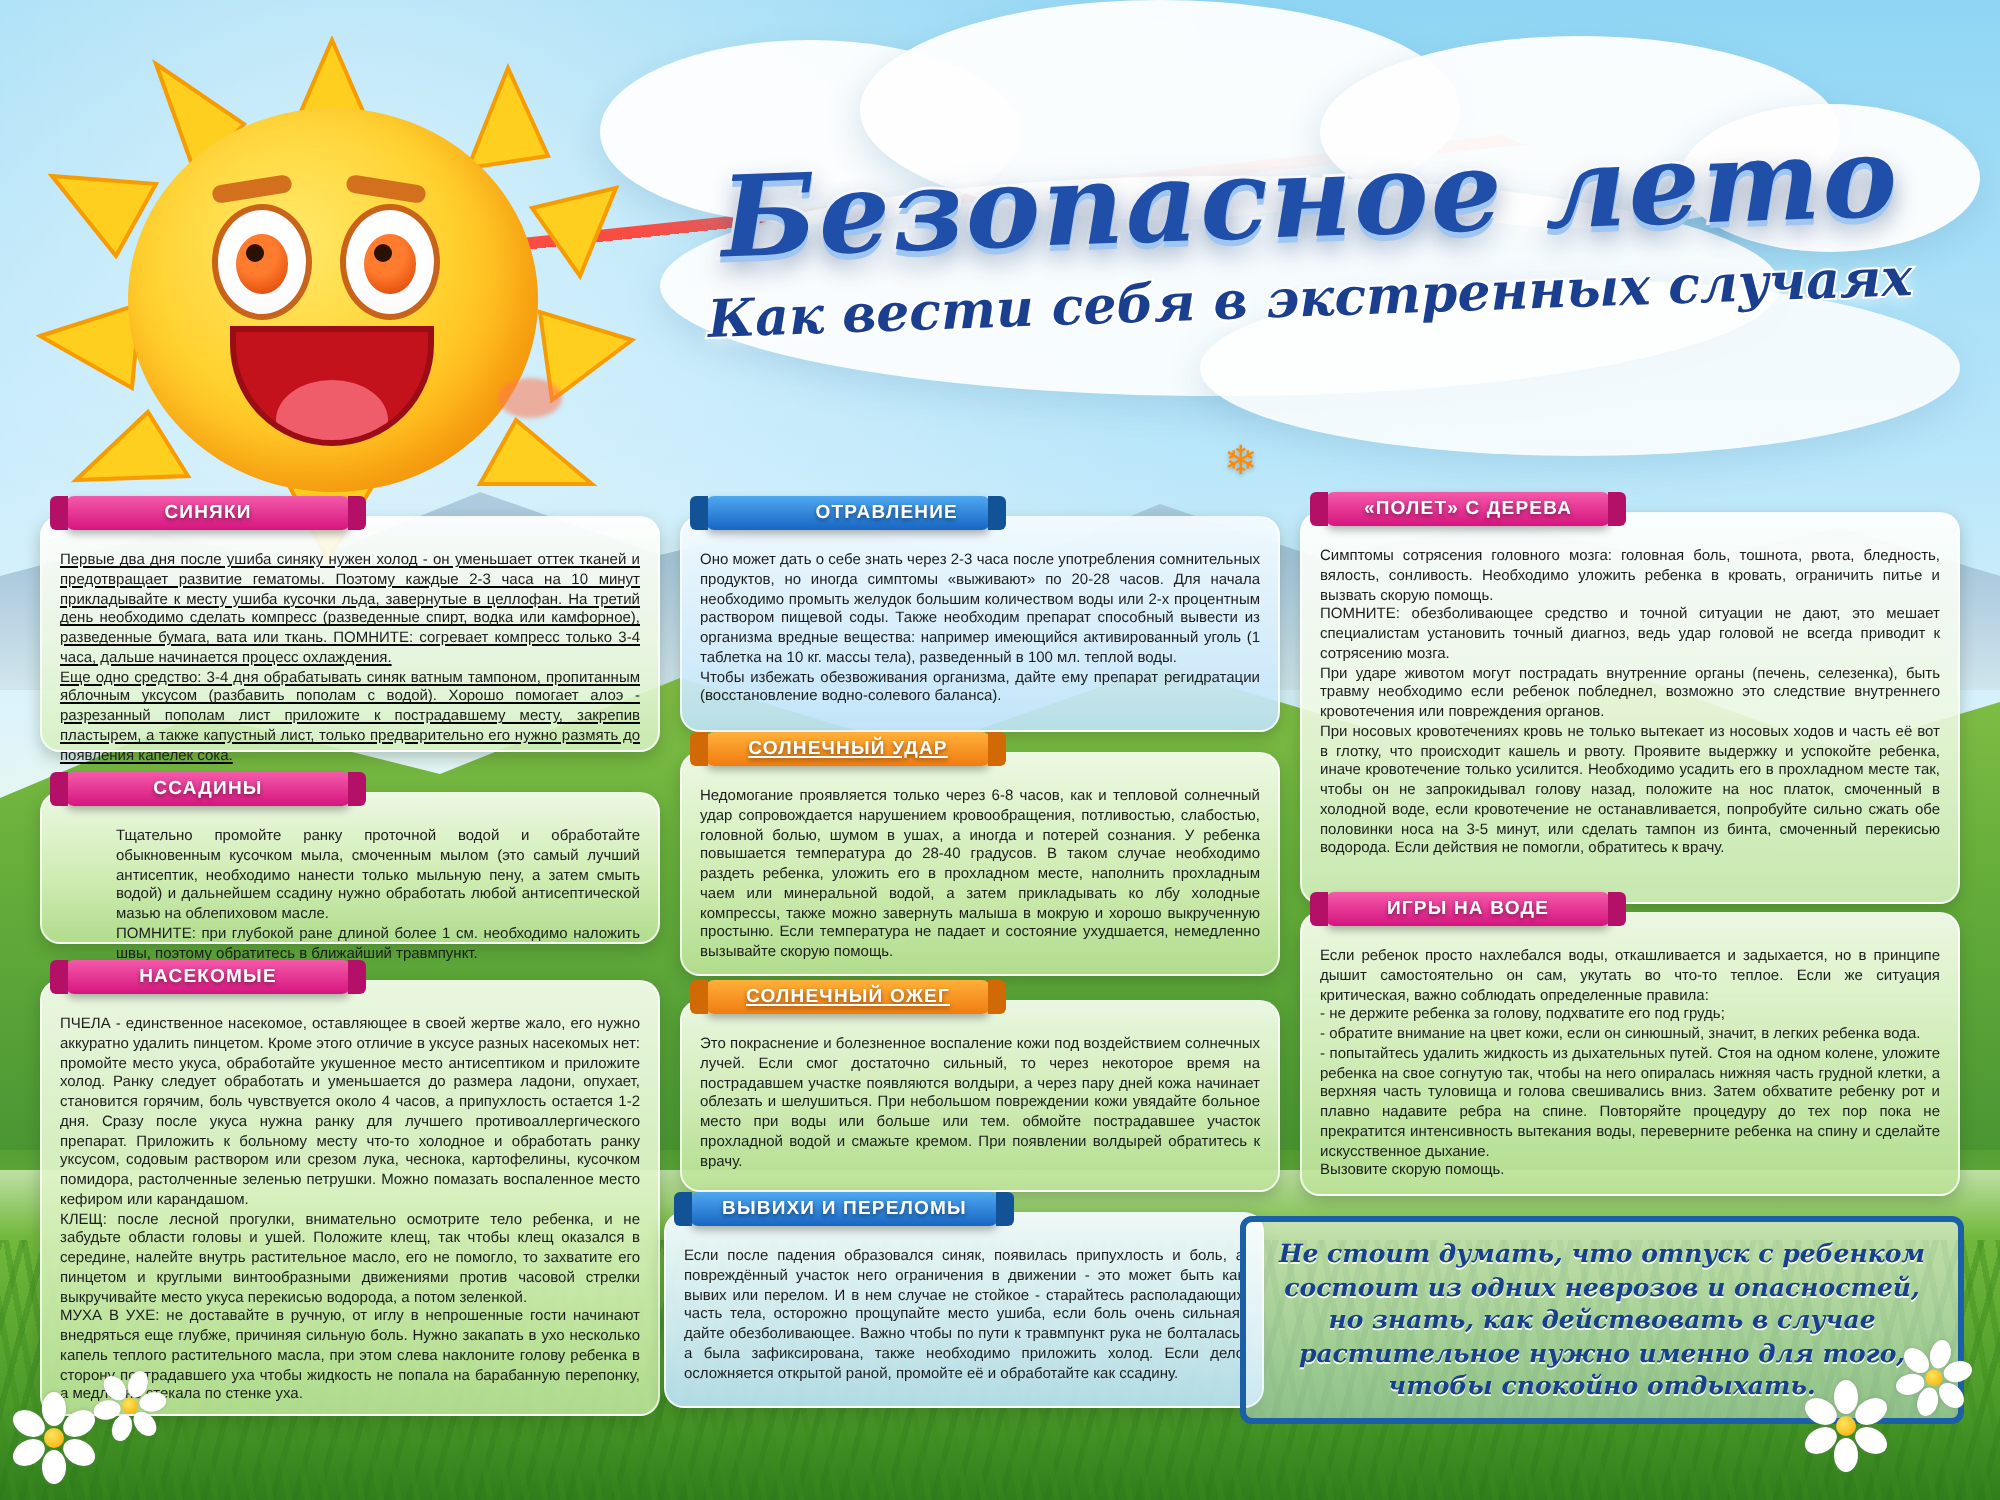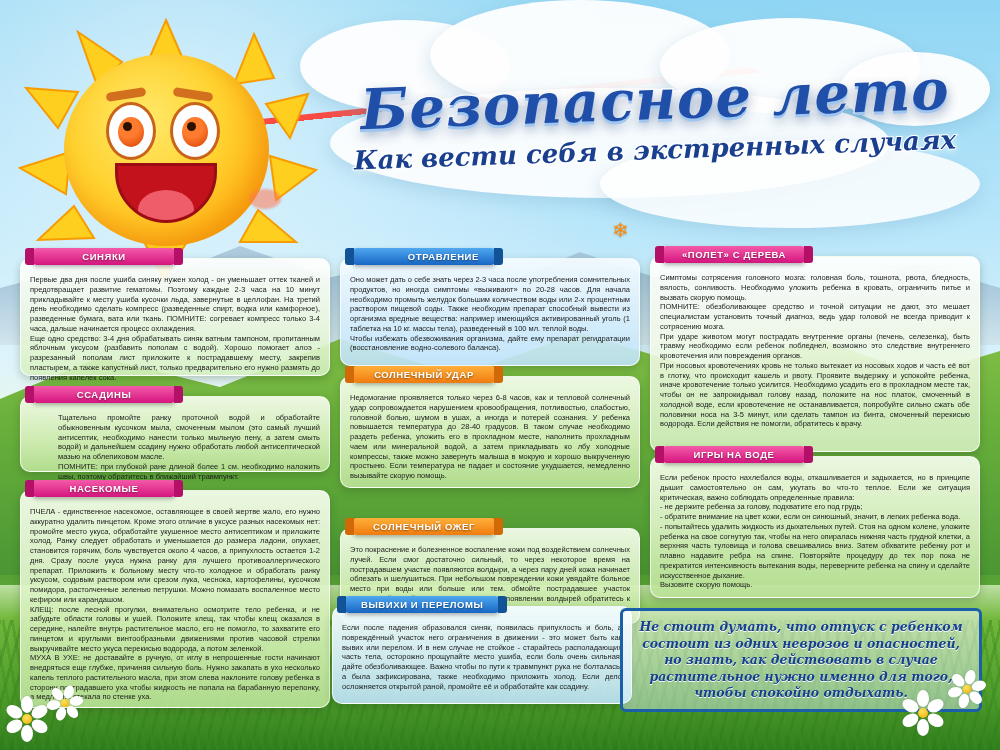--- a/index.html
+++ b/index.html
@@ -240,21 +240,21 @@
     position: absolute;
     top: 0;
     width: 9px; height: 100%;
   }
   .ribbon::before { left: -8px; border-radius: 3px 0 0 3px; }
   .ribbon::after { right: -8px; border-radius: 0 3px 3px 0; }
   .ribbon.magenta { background: linear-gradient(to bottom, #f45aa9, #d5157f); }
   .ribbon.magenta::before, .ribbon.magenta::after { background: #b51068; }
   .ribbon.blue { background: linear-gradient(to bottom, #4fa8f0, #1766c4); text-align: right; }
   .ribbon.blue::before, .ribbon.blue::after { background: #115396; }
-  .ribbon.orange { background: linear-gradient(to bottom, #ffb03a, #f07c10); }
+  .ribbon.orange { background: linear-gradient(to bottom, #ffb03a, #f07c10); text-decoration: underline; }
   .ribbon.orange::before, .ribbon.orange::after { background: #d16a06; }
 
   
   .footer-note {
     position: absolute;
     left: 620px; top: 608px;
     width: 362px; height: 104px;
     border: 3px solid #1b5fa8;
     border-radius: 6px;
     background: linear-gradient(to bottom, rgba(255,255,255,0.55), rgba(230,245,255,0.45));
@@ -351,21 +351,21 @@
     <div class="sun-mouth">
         <div class="sun-tongue"></div>
       </div>
   </div>
 
   <div class="title-area">
     <div class="main-title">Безопасное лето</div>
     <div class="sub-title">Как вести себя в экстренных случаях</div>
   </div>
 
-  <div class="panel" style="left:20px; top:258px; width:310px; height:118px;">
+  <div class="panel" style="left:20px; top:258px; width:310px; height:118px;text-decoration:underline;">
     <div class="ribbon magenta">Синяки</div>
     <div class="body">Первые два дня после ушиба синяку нужен холод - он уменьшает оттек тканей и предотвращает развитие гематомы. Поэтому каждые 2-3 часа на 10 минут прикладывайте к месту ушиба кусочки льда, завернутые в целлофан. На третий день необходимо сделать компресс (разведенные спирт, водка или камфорное), разведенные бумага, вата или ткань. ПОМНИТЕ: согревает компресс только 3-4 часа, дальше начинается процесс охлаждения.
      Еще одно средство: 3-4 дня обрабатывать синяк ватным тампоном, пропитанным яблочным уксусом (разбавить пополам с водой). Хорошо помогает алоэ - разрезанный пополам лист приложите к пострадавшему месту, закрепив пластырем, а также капустный лист, только предварительно его нужно размять до появления капелек сока.</div>
   </div>
 
   <div class="panel green" style="left:20px; top:396px; width:310px; height:76px;padding-left:37px;">
     <div class="ribbon magenta">Ссадины</div>
     <div class="body">Тщательно промойте ранку проточной водой и обработайте обыкновенным кусочком мыла, смоченным мылом (это самый лучший антисептик, необходимо нанести только мыльную пену, а затем смыть водой) и дальнейшем ссадину нужно обработать любой антисептической мазью на облепиховом масле.
      ПОМНИТЕ: при глубокой ране длиной более 1 см. необходимо наложить швы, поэтому обратитесь в ближайший травмпункт.</div>
   </div>
@@ -381,21 +381,21 @@
     <div class="ribbon blue">Отравление</div>
     <div class="body">Оно может дать о себе знать через 2-3 часа после употребления сомнительных продуктов, но иногда симптомы «выживают» по 20-28 часов. Для начала необходимо промыть желудок большим количеством воды или 2-х процентным раствором пищевой соды. Также необходим препарат способный вывести из организма вредные вещества: например имеющийся активированный уголь (1 таблетка на 10 кг. массы тела), разведенный в 100 мл. теплой воды.
      Чтобы избежать обезвоживания организма, дайте ему препарат регидратации (восстановление водно-солевого баланса).</div>
   </div>
 
   <div class="panel green" style="left:340px; top:376px; width:300px; height:112px;">
     <div class="ribbon orange">Солнечный удар</div>
     <div class="body">Недомогание проявляется только через 6-8 часов, как и тепловой солнечный удар сопровождается нарушением кровообращения, потливостью, слабостью, головной болью, шумом в ушах, а иногда и потерей сознания. У ребенка повышается температура до 28-40 градусов. В таком случае необходимо раздеть ребенка, уложить его в прохладном месте, наполнить прохладным чаем или минеральной водой, а затем прикладывать ко лбу холодные компрессы, также можно завернуть малыша в мокрую и хорошо выкрученную простыню. Если температура не падает и состояние ухудшается, немедленно вызывайте скорую помощь.</div>
   </div>
 
-  <div class="panel green" style="left:340px; top:528px; width:300px; height:96px;">
+  <div class="panel green" style="left:340px; top:500px; width:300px; height:96px;">
     <div class="ribbon orange">Солнечный ожег</div>
     <div class="body">Это покраснение и болезненное воспаление кожи под воздействием солнечных лучей. Если смог достаточно сильный, то через некоторое время на пострадавшем участке появляются волдыри, а через пару дней кожа начинает облезать и шелушиться. При небольшом повреждении кожи увядайте больное место при воды или больше или тем. обмойте пострадавшее участок прохладной водой и смажьте кремом. При появлении волдырей обратитесь к врачу.</div>
   </div>
 
   <div class="panel blue" style="left:332px; top:606px; width:300px; height:98px;">
     <div class="ribbon blue">Вывихи и переломы</div>
     <div class="body">Если после падения образовался синяк, появилась припухлость и боль, а повреждённый участок него ограничения в движении - это может быть как вывих или перелом. И в нем случае не стойкое - старайтесь располадающих часть тела, осторожно прощупайте место ушиба, если боль очень сильная, дайте обезболивающее. Важно чтобы по пути к травмпункт рука не болталась, а была зафиксирована, также необходимо приложить холод. Если дело осложняется открытой раной, промойте её и обработайте как ссадину.</div>
   </div>
 
   <div class="panel" style="left:650px; top:256px; width:330px; height:196px;">

